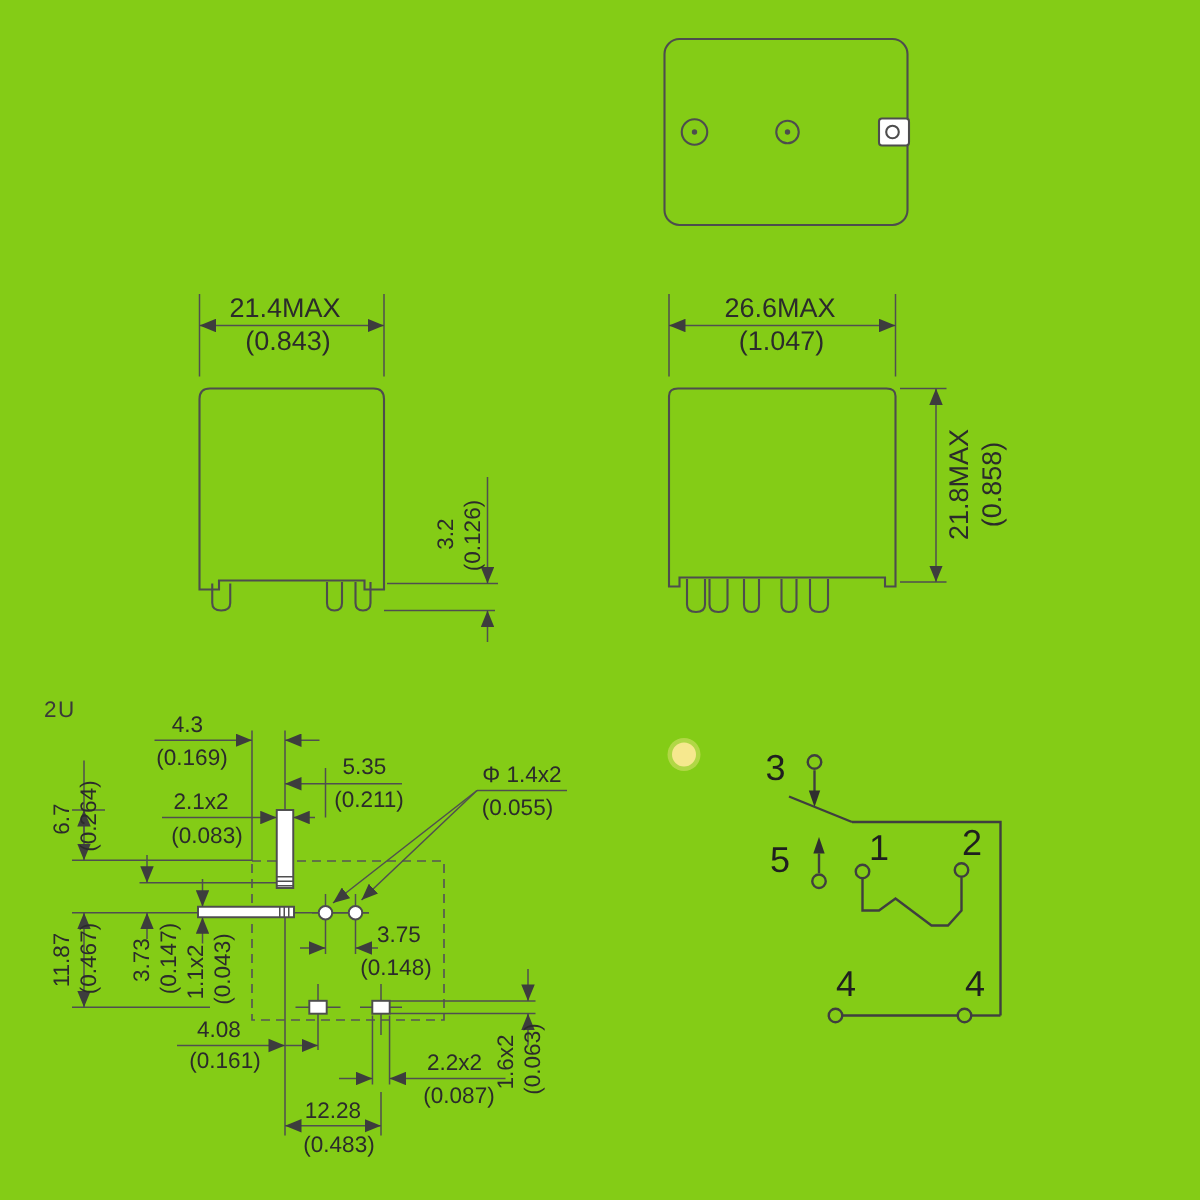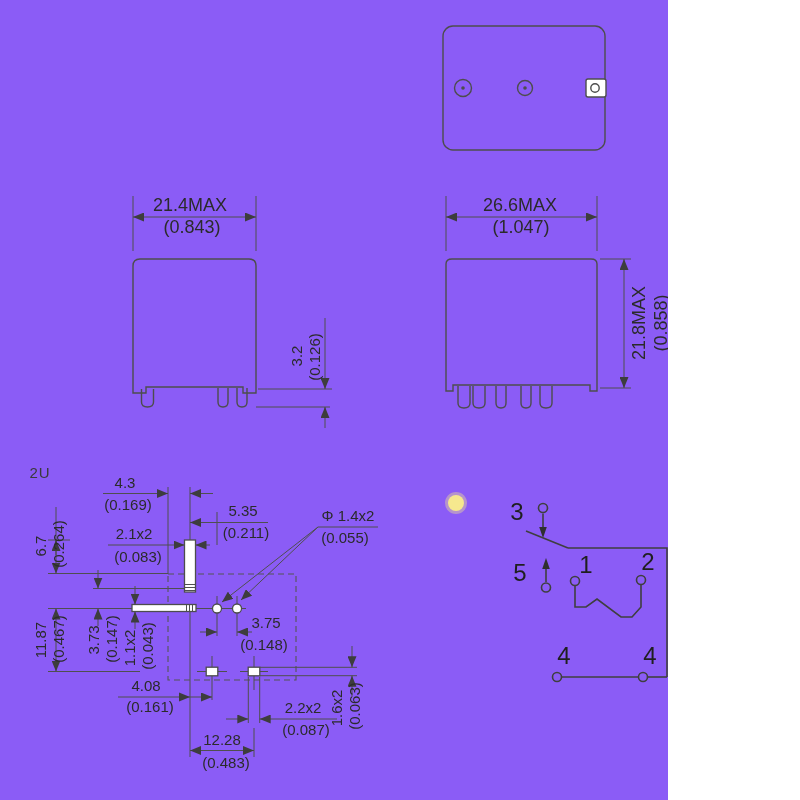--- a/index.html
+++ b/index.html
@@ -1,16 +1,16 @@
 <!DOCTYPE html>
 <html><head>
 <meta charset="utf-8">
 <style>
   html,body{margin:0;padding:0;background:#ffffff;}
-  .stage{position:relative;width:668px;height:800px;background:#8b5cf6;overflow:hidden;}
+  .stage{position:relative;width:800px;height:800px;background:#84cc16;overflow:hidden;}
   svg{display:block;}
   .ln{stroke:#4d4d4d;stroke-width:1.4;fill:none;}
   .thin{stroke:#4f4f4f;stroke-width:1;fill:none;}
   .dash{stroke:#555;stroke-width:1.1;fill:none;stroke-dasharray:6 4;}
   .sch{stroke:#3f3f3f;stroke-width:1.6;fill:none;}
   .pad{stroke:#4d4d4d;stroke-width:1.3;fill:#ffffff;}
   .dimtxt{font-family:"Liberation Sans",sans-serif;font-size:15px;fill:#2b2b2b;}
   .dimtxt-lg{font-family:"Liberation Sans",sans-serif;font-size:18px;fill:#2b2b2b;}
   .schtxt{font-family:"Liberation Sans",sans-serif;font-size:24px;fill:#1f1f1f;}
   .frag{font-family:"Liberation Sans",sans-serif;font-size:15px;fill:#3a3a3a;letter-spacing:1px;}

